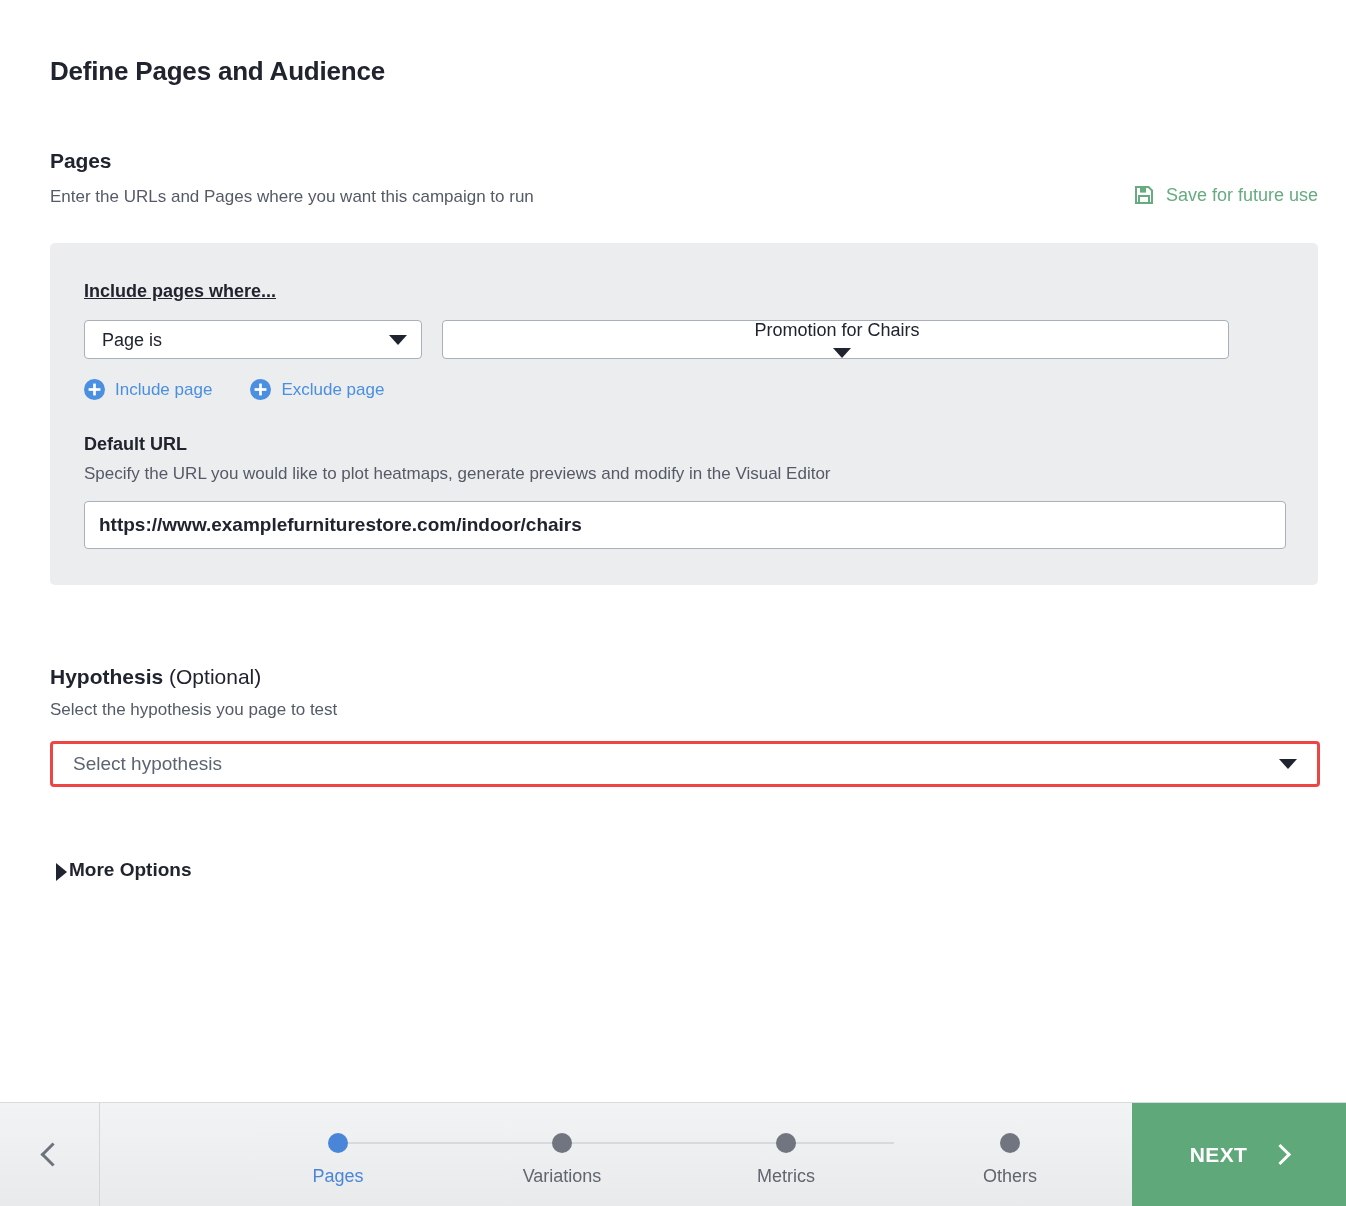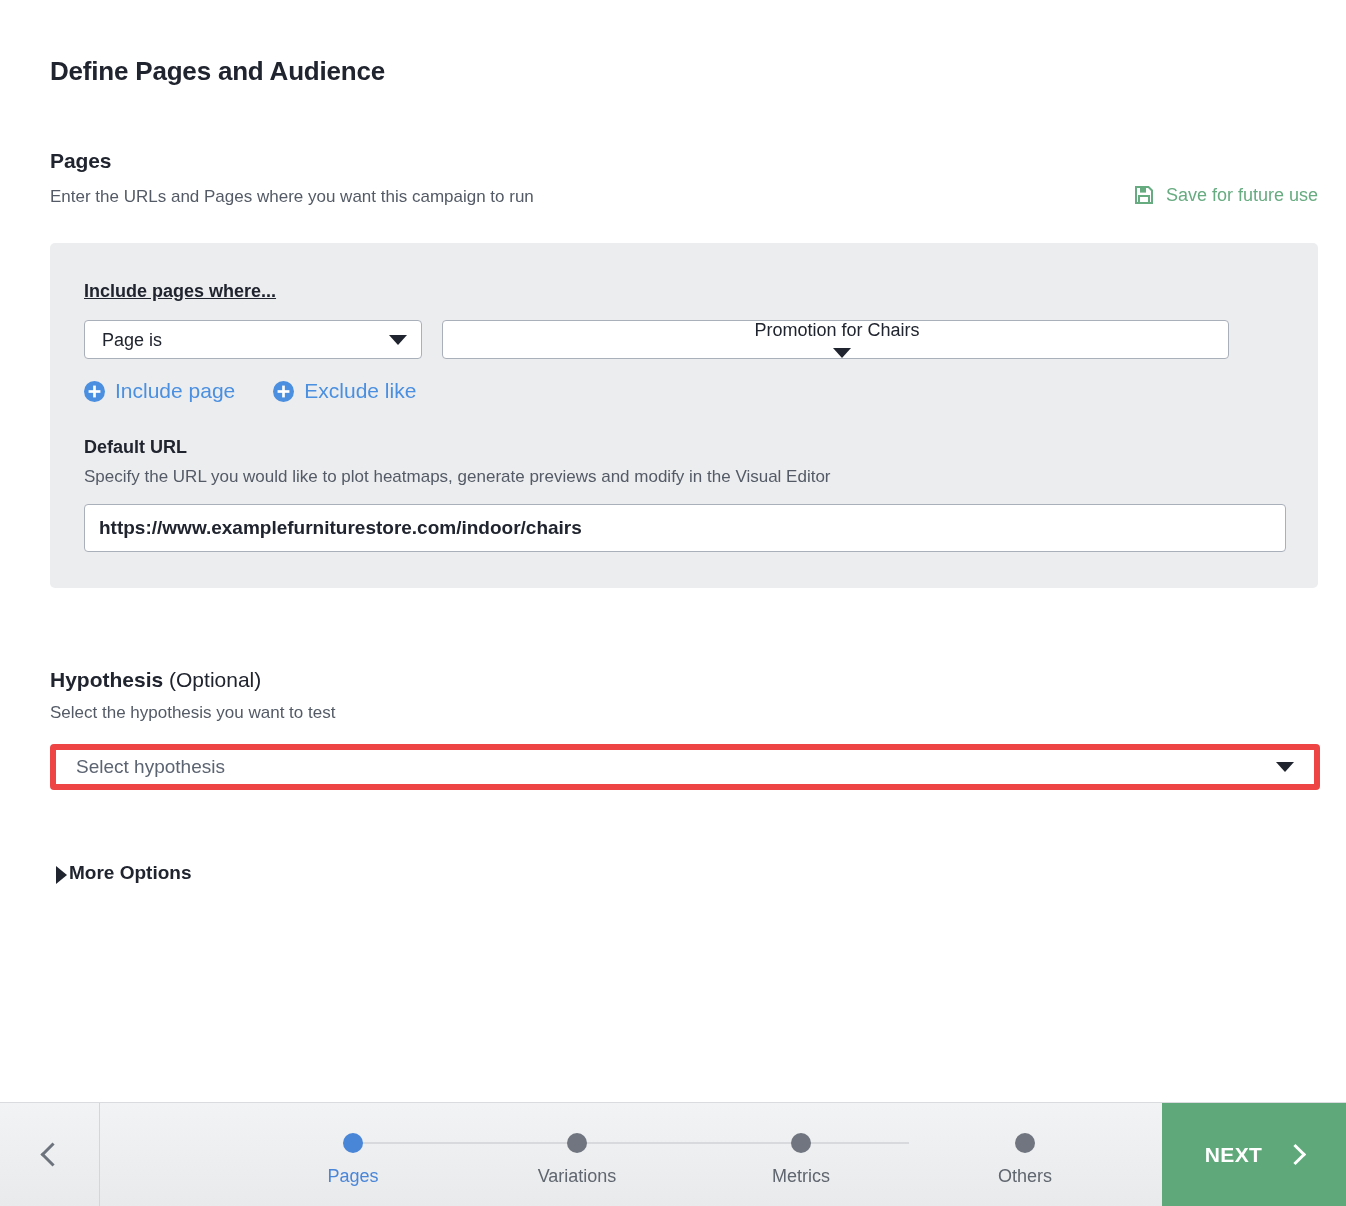--- a/index.html
+++ b/index.html
@@ -120,21 +120,21 @@
     display: flex;
     align-items: center;
     gap: 38px;
     margin-top: 20px;
   }
   .addlink {
     display: flex;
     align-items: center;
     gap: 10px;
     color: #4a8fe0;
-    font-size: 21px;
+    font-size: 17px;
     cursor: pointer;
   }
   .plus-icon {
     width: 21px; height: 21px;
     flex: 0 0 auto;
     display: block;
   }
 
   .default-url-title {
     font-size: 18px;
@@ -174,21 +174,21 @@
   .hyp-sub {
     font-size: 17px;
     color: #545b66;
     margin: 11px 0 0 0;
   }
   .hyp-select {
     margin-top: 21px;
     width: 1270px;
     height: 46px;
     background: #ffffff;
-    border: 6px solid #ef4444;
+    border: 3px solid #ef4444;
     border-radius: 4px;
     display: flex;
     align-items: center;
     justify-content: space-between;
     padding: 0 20px 0 20px;
     font-size: 19px;
     color: #5c6472;
     cursor: pointer;
   }
 
@@ -281,21 +281,21 @@
   .step.active .dot { background: #4a86d8; }
   .step-label {
     margin-top: 13px;
     font-size: 18px;
     color: #60666f;
     white-space: nowrap;
   }
   .step.active .step-label { color: #4a86d8; }
 
   .next-btn {
-    width: 184px;
+    width: 214px;
     background: #5fa87a;
     color: #ffffff;
     display: flex;
     align-items: center;
     justify-content: center;
     gap: 30px;
     cursor: pointer;
   }
   .next-label {
     font-size: 21px;
@@ -359,34 +359,34 @@
             <rect x="4.8" y="9.6" width="12.4" height="2.8" fill="#ffffff"></rect>
           </svg>
           <span>Include page</span>
         </div>
         <div class="addlink">
           <svg class="plus-icon" viewBox="0 0 22 22">
             <circle cx="11" cy="11" r="11" fill="#4a8fe0"></circle>
             <rect x="9.6" y="4.8" width="2.8" height="12.4" fill="#ffffff"></rect>
             <rect x="4.8" y="9.6" width="12.4" height="2.8" fill="#ffffff"></rect>
           </svg>
-          <span>Exclude like</span>
+          <span>Exclude page</span>
         </div>
       </div>
 
       <p class="default-url-title">Default URL</p>
       <p class="default-url-desc">Specify the URL you would like to plot heatmaps, generate previews and modify in the Visual Editor</p>
 
       <input class="url-input" type="text" value="https://www.examplefurniturestore.com/indoor/chairs" placeholder="Enter URL" style="">
 
     </div>
 
     <div class="hyp-wrap">
       <h2 class="hyp-title"><b>Hypothesis</b><span> (Optional)</span></h2>
-      <p class="hyp-sub">Select the hypothesis you want to test</p>
+      <p class="hyp-sub">Select the hypothesis you page to test</p>
 
       <div class="hyp-select">
         <span class="val">Select hypothesis</span>
         <span class="caret"></span>
       </div>
     </div>
 
     <div class="more-options">
       <span class="tri-right"></span>
       <span class="more-label">More Options</span>

